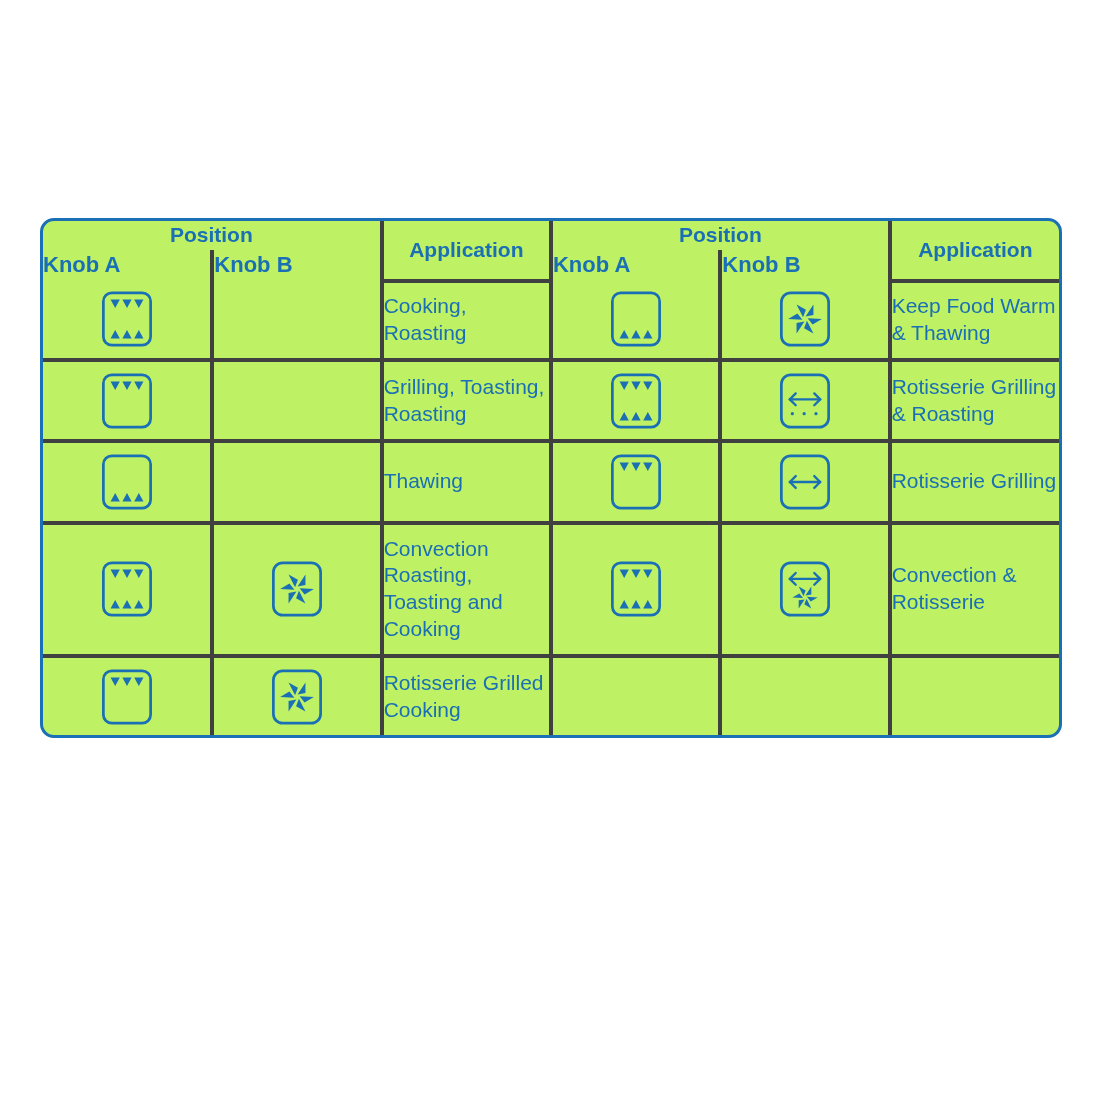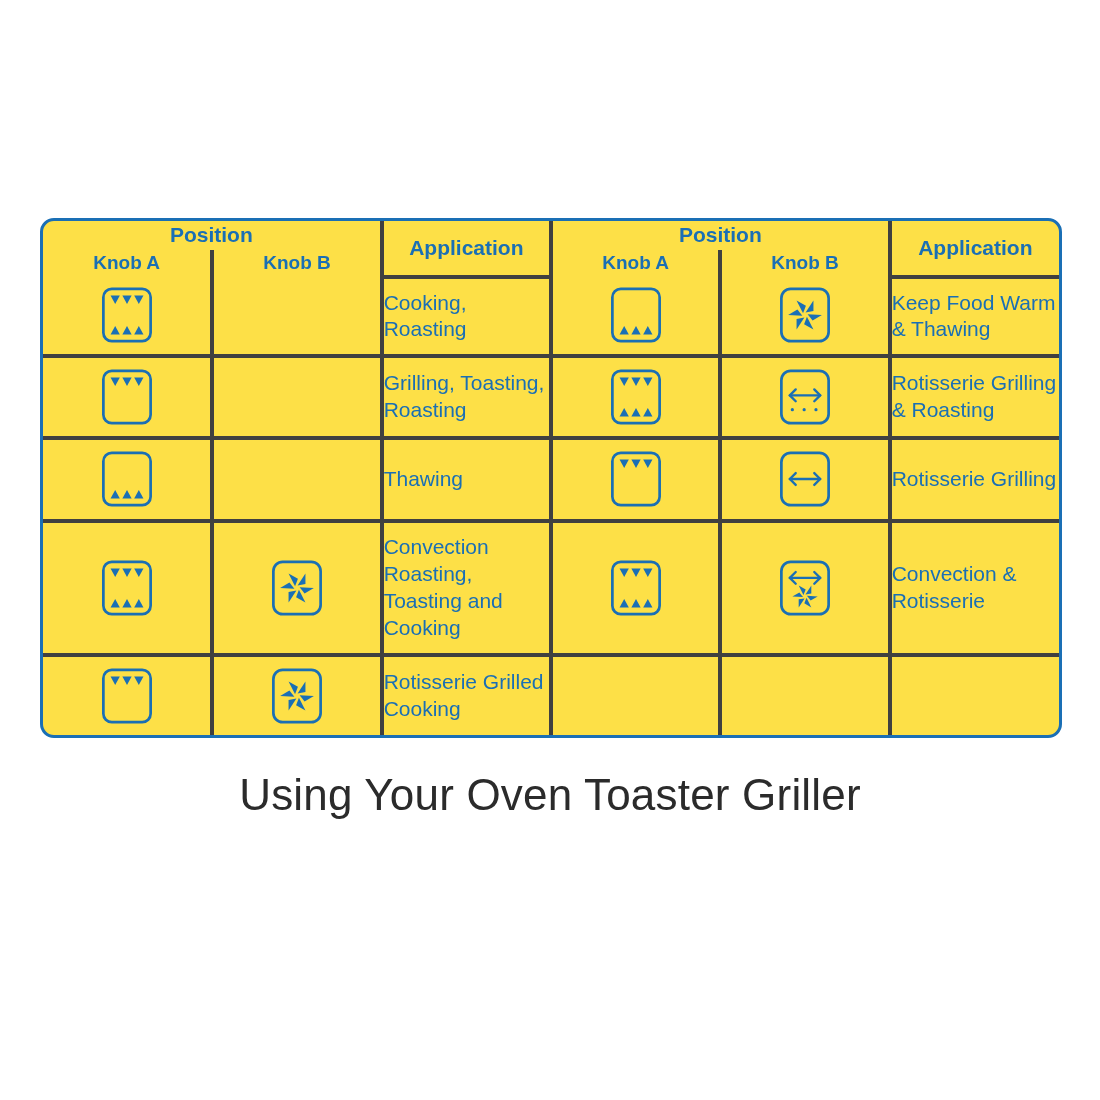--- a/index.html
+++ b/index.html
@@ -27,21 +27,21 @@
   .table-wrap {
     position: absolute;
     left: 40px;
     top: 218px;
     width: 1022px;
     height: 520px;
     border: 3px solid #1a6fb5;
     border-radius: 14px;
     box-sizing: border-box;
     overflow: hidden;
-    background: #fde047;
+    background: #bef264;
   }
   table.modes {
     width: 100%;
     height: 100%;
     border-collapse: collapse;
     table-layout: fixed;
   }
   table.modes td, table.modes th {
     border: 4px solid #404040;
     padding: 0;
@@ -69,24 +69,24 @@
   .hdr-app {
     color: #1a6fb5;
     font-weight: bold;
     font-size: 21px;
     padding-left: 16px;
     vertical-align: top;
     padding-top: 14px;
     border-radius: 14px;
   }
   .hdr-knob {
-    text-align: center;
+    text-align: left;
     color: #1a6fb5;
     font-weight: bold;
-    font-size: 19px;
+    font-size: 22px;
     border-top: 0 !important;
     padding-top: 2px;
     padding-bottom: 10px;
   }
 
   .app-cell {
     color: #1a6fb5;
     font-size: 21px;
     line-height: 1.28;
     padding-left: 16px;
@@ -290,15 +290,14 @@
   </svg></span></td>
             <td class="app-cell">Rotisserie Grilled Cooking</td>
             <td class="icon-cell center-div"></td>
             <td class="icon-cell"></td>
             <td class="app-cell"></td>
           </tr>
         </tbody>
     </table>
   </div>
 
-  <div class="caption">Using Your Oven Toaster Griller</div>
 
 </div>
 
 </body></html>

